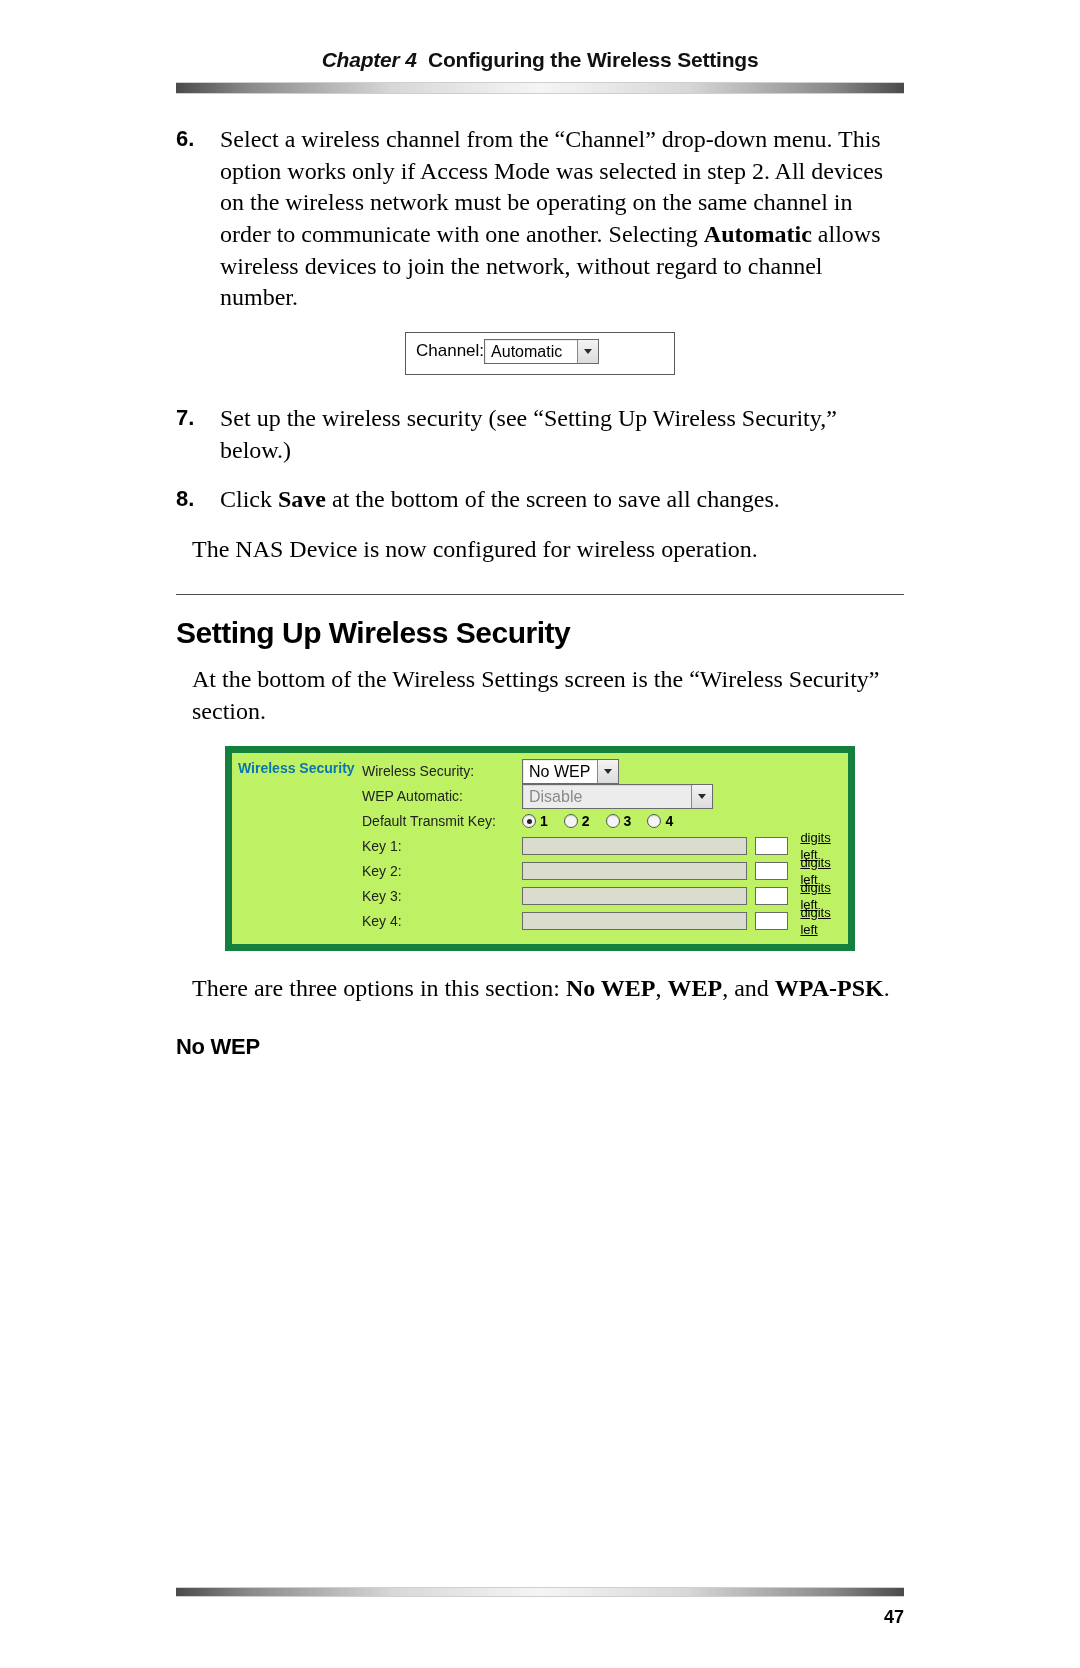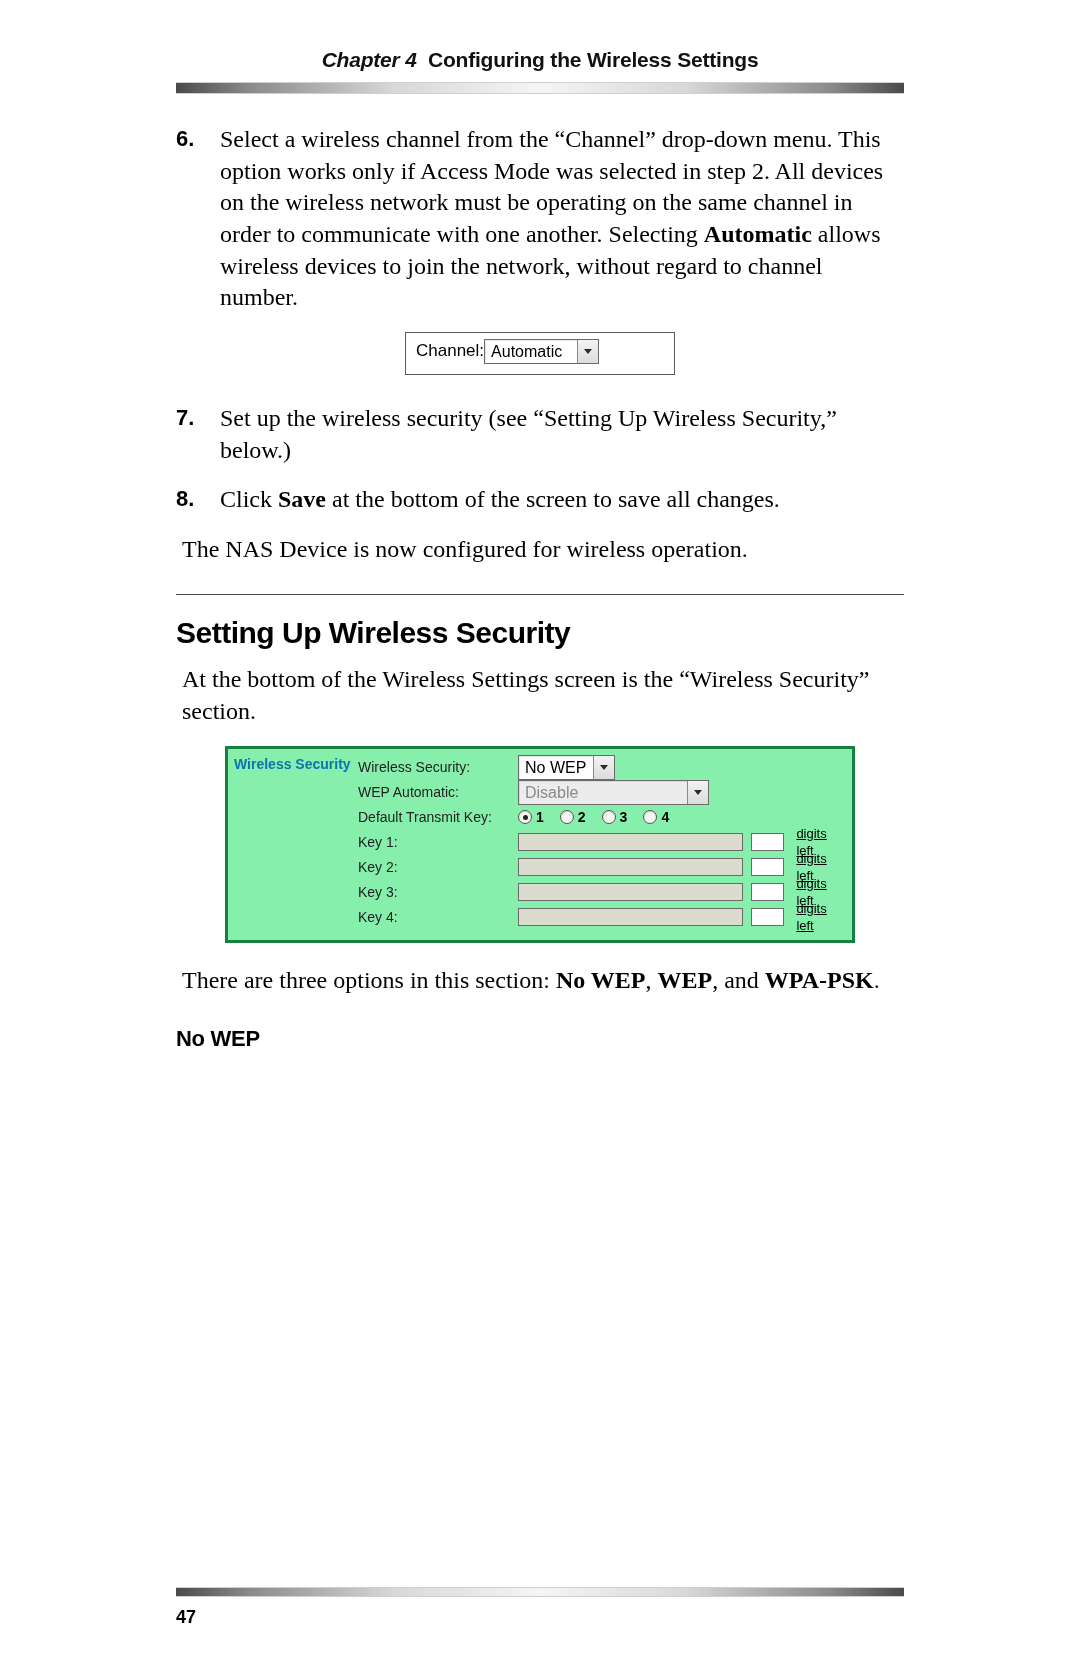--- a/index.html
+++ b/index.html
@@ -57,21 +57,21 @@
   .step .num {
     font-weight: bold;
     font-family: "Arial Black", Arial, sans-serif;
     font-size: 22px;
     flex: 0 0 44px;
   }
   .step .txt {
     flex: 1;
   }
   .para {
-    margin: 12px 0 18px 6px;
+    margin: 12px 0 18px 16px;
   }
   .bold { font-weight: bold; }
   .smallcaps { font-variant: small-caps; }
 
   
   .channel-fig {
     width: 270px;
     margin: 14px auto 28px auto;
     border: 1px solid #5a5a5a;
     background: #fff;
@@ -136,22 +136,22 @@
     font-weight: 900;
     font-size: 22px;
     margin: 28px 0 6px 0;
     letter-spacing: -0.3px;
   }
 
   
   .sec-panel {
     width: 630px;
     margin: 18px auto 22px auto;
-    border: 3px solid #15803d;
-    background: #86efac;
+    border: 7px solid #15803d;
+    background: #bef264;
     box-sizing: border-box;
     display: flex;
     font-family: Tahoma, Arial, sans-serif;
     font-size: 14px;
   }
   .sec-panel .left {
     flex: 0 0 130px;
     padding: 6px 6px;
     color: #0a75b0;
     font-weight: bold;
@@ -205,21 +205,21 @@
   .bottom-fade {
     height: 8px;
     background: linear-gradient(to right,
       #4a4a4a 0%, #8a8a8a 10%, #d8d8d8 30%, #f5f5f5 50%,
       #d8d8d8 70%, #8a8a8a 90%, #4a4a4a 100%);
     border-top: 1px solid #cfcfcf;
     border-bottom: 1px solid #cfcfcf;
     margin-bottom: 10px;
   }
   .page-num {
-    text-align: left;
+    text-align: right;
     font-family: "Arial Black", Arial, sans-serif;
     font-weight: 900;
     font-size: 18px;
   }
 </style>
 </head>
 <body>
 
 <div class="page">
 

